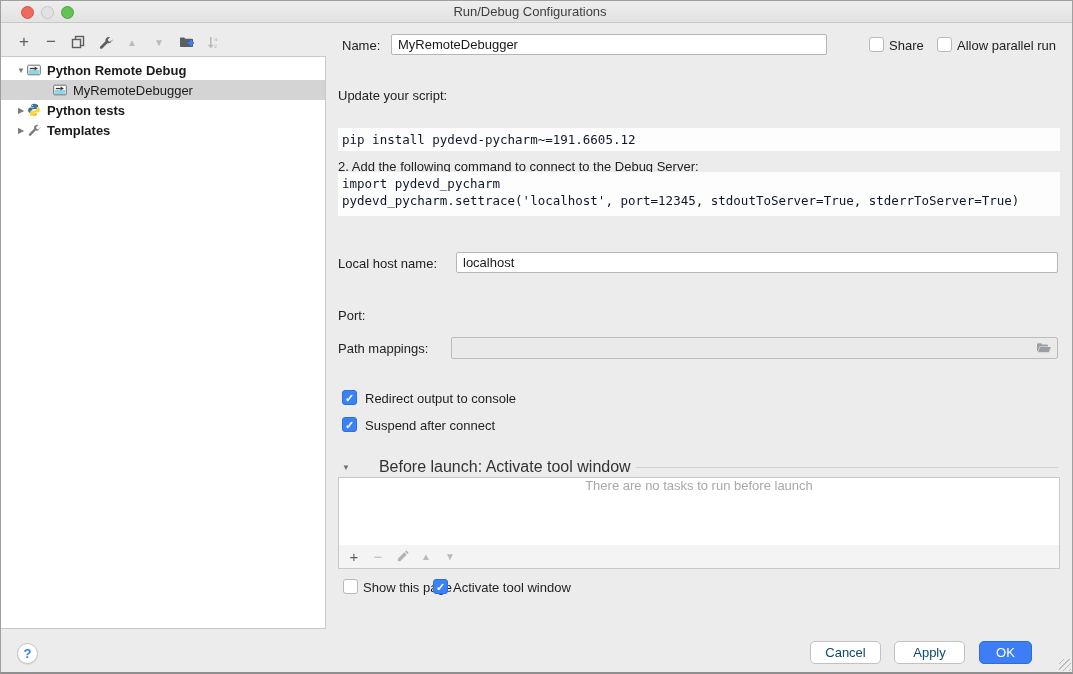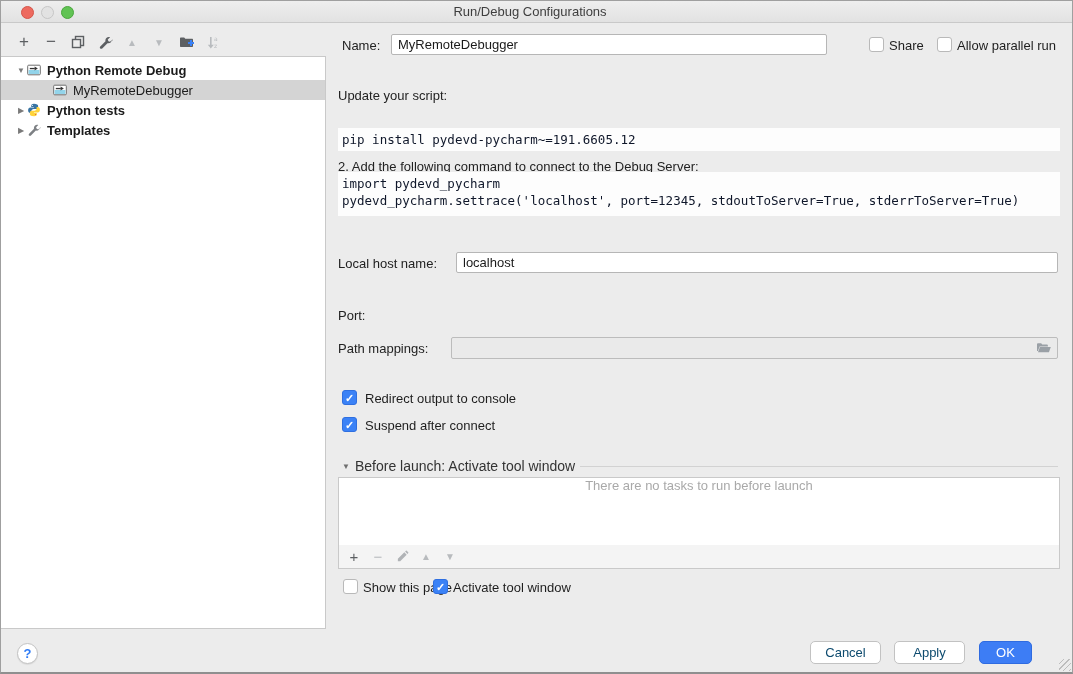--- a/index.html
+++ b/index.html
@@ -47,21 +47,21 @@
     font-size:12.5px; color:#0f172a; padding:3px 4px; line-height:17px; white-space:pre; }
   .checkbox { position:absolute; width:15px; height:15px; border:1px solid #b9b9b9;
     border-radius:3px; background:#fff; }
   .checkbox.checked { background:#3b82f6; border-color:#2f6fe0; }
   .checkbox .check { display:none; color:#fff; font-size:11px; font-weight:bold;
     line-height:14px; text-align:center; }
   .checkbox.checked .check { display:block; }
   .cblabel { position:absolute; color:#1e1e1e; }
   .bl-header { position:absolute; display:flex; align-items:center; gap:5px; }
   .bl-arrow { font-size:8px; color:#6f6f6f; }
-  .bl-title { font-size:14px; color:#333; white-space:nowrap; }
+  .bl-title { font-size:16px; color:#333; white-space:nowrap;margin-left:24px; }
   .bl-line { flex:1; height:1px; background:#d2d2d2; }
   .tasks-panel { position:absolute; background:#fff; border:1px solid #c9c9c9;
     display:flex; justify-content:center; }
   .empty-text { color:#a9a9a9; font-size:13px; }
   .tasks-toolbar { position:absolute; background:#f4f4f4; border:1px solid #c9c9c9; border-top:none;
     display:flex; align-items:center; gap:10px; padding-left:8px; }
   
   .help-btn { position:absolute; left:16px; top:642px; width:21px; height:21px; border-radius:50%;
     background:#fff; border:1px solid #c3c3c3; color:#2e7bf6; font-size:13px; font-weight:bold;
     display:flex; align-items:center; justify-content:center; box-shadow:0 1px 1px rgba(0,0,0,.08); }

